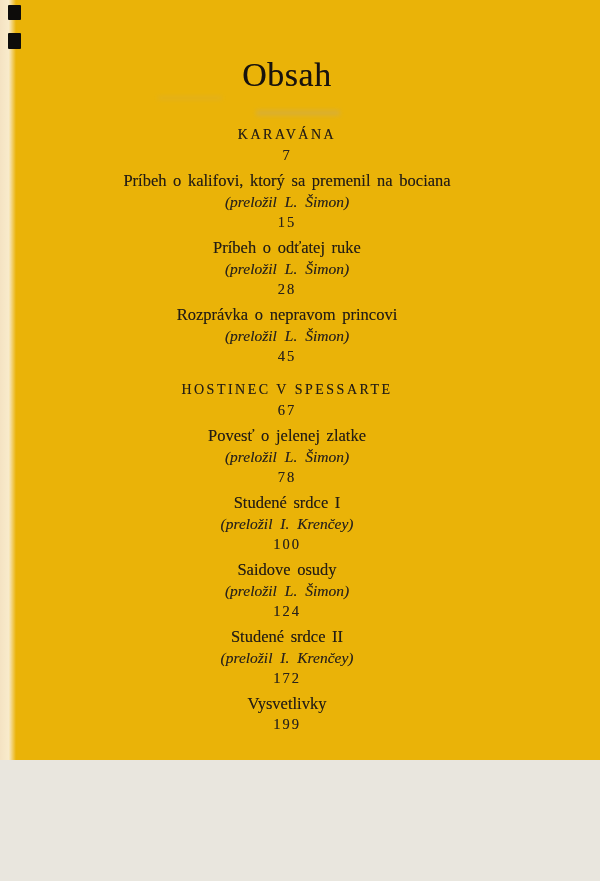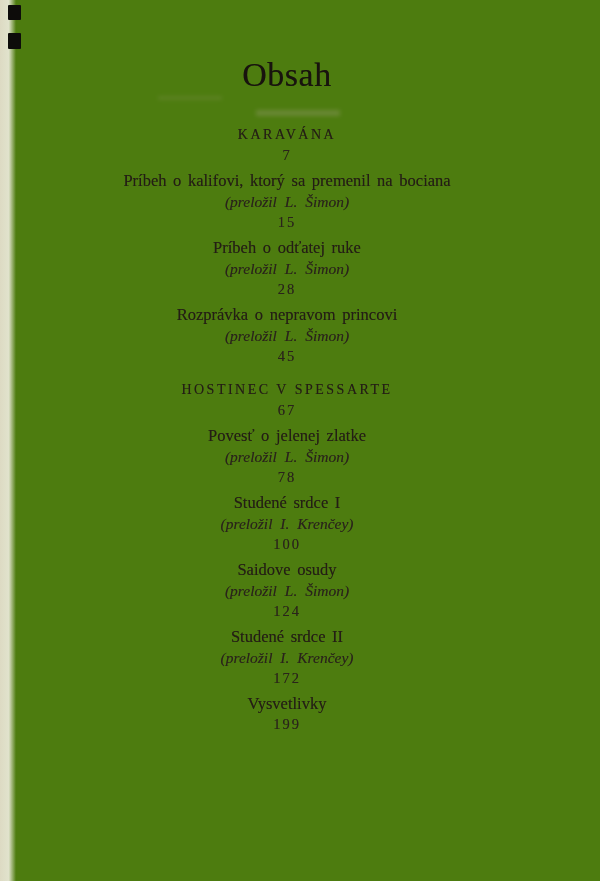--- a/index.html
+++ b/index.html
@@ -3,22 +3,22 @@
 <meta charset="utf-8">
 <style>
   html, body {
     margin: 0;
     padding: 0;
     background: #e9e6de;
   }
   .page {
     position: relative;
     width: 600px;
-    height: 881px;
-    background: #4d7c0f;
+    height: 760px;
+    background: #eab308;
     overflow: hidden;
     font-family: "Liberation Serif", "DejaVu Serif", serif;
     color: #2a231b;
   }
   
   .edge-shading {
     position: absolute;
     left: 0; top: 0;
     width: 16px; height: 881px;
     background: linear-gradient(90deg, #f6ebe3 0%, #fbf5ee 55%, rgba(253,252,246,0) 100%);

